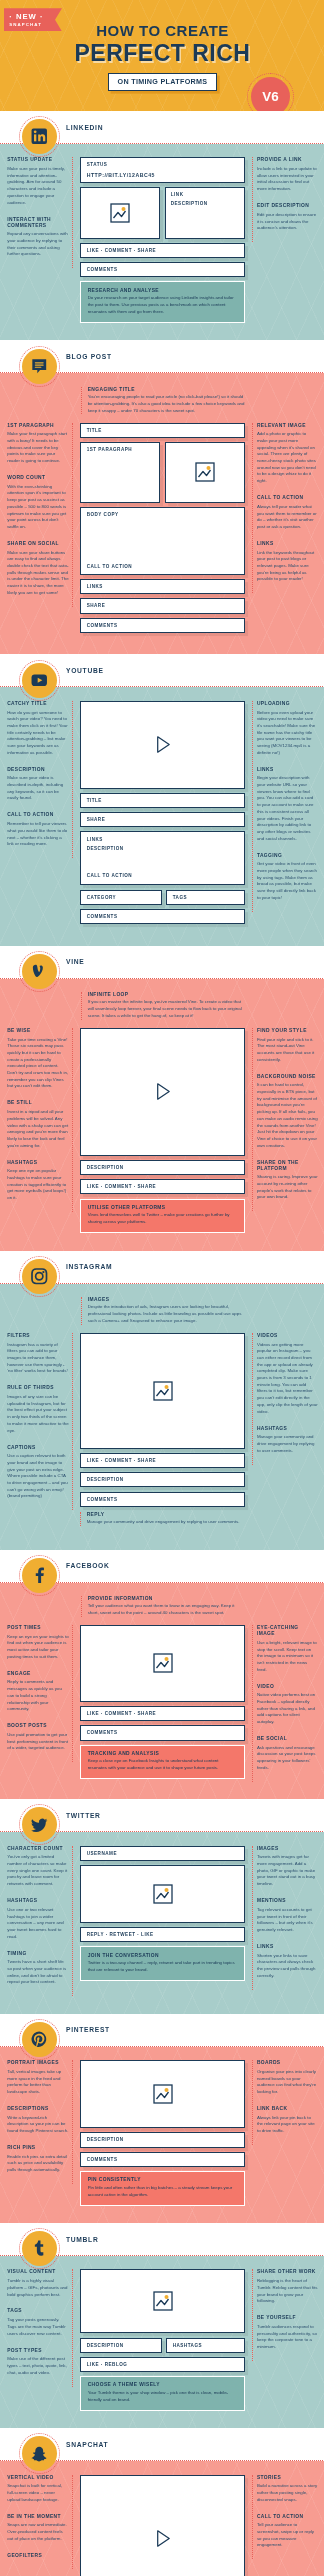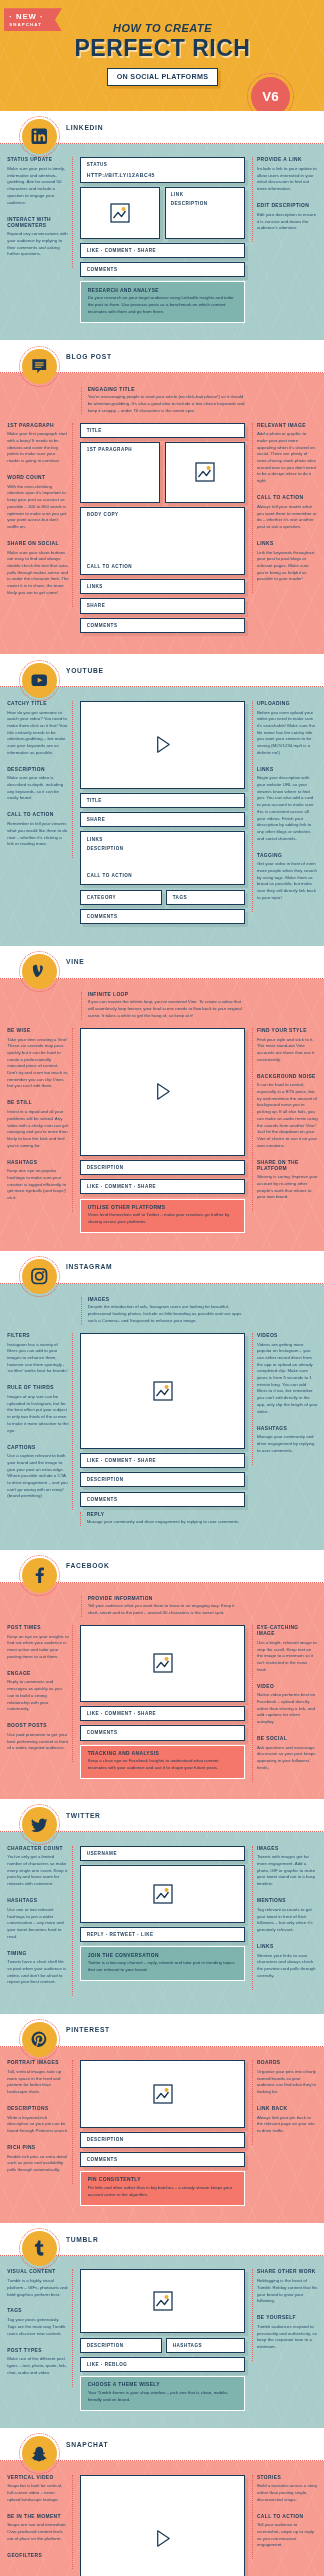--- a/index.html
+++ b/index.html
@@ -28,21 +28,21 @@
   .ribbon {
     position: absolute; left: 4px; top: 8.2px;
     background: #e8615a; color: #fff;
     padding: 3.6px 10.3px 4.6px 5.2px; z-index: 5;
     clip-path: polygon(0 0, 100% 0, 88% 50%, 100% 100%, 0 100%);
     width: 58px;
   }
   .ribbon .r1 { font-size: 7.7px; font-weight: bold; letter-spacing: 1px; }
   .ribbon .r2 { font-size: 4.4px; font-weight: bold; letter-spacing: 1.1px; margin-top: 1px; }
   .hdr-inner { position: relative; z-index: 3; text-align: center; padding-top: 21.6px; }
-  .hdr-l1 { font-size: 11px; font-weight: bold; letter-spacing: 0.5px; color: #1b3a57; font-style: italic; }
+  .hdr-l1 { font-size: 15px; font-weight: bold; letter-spacing: 0.5px; color: #1b3a57; }
   .hdr-l2 {
     font-size: 23px; font-weight: bold; letter-spacing: 0.5px; color: #1b3a57;
     margin-top: 1px; text-shadow: 1.5px 1.5px 0 rgba(255,255,255,.55);
   }
   .hdr-sub-wrap { margin-top: 6.2px; display: flex; justify-content: center; }
   .hdr-sub {
     background: #fff; border: 1px solid #1b3a57; color: #1b3a57;
     font-size: 7.2px; font-weight: bold; letter-spacing: 0.3px;
     padding: 3.6px 8.2px; box-shadow: 2.6px 2.6px 0 #e2991f;
   }
@@ -140,21 +140,21 @@
   <div class="header">
     <div class="chev"></div>
     <div class="ribbon">
       <div class="r1">· NEW ·</div>
       <div class="r2">SNAPCHAT</div>
     </div>
     <div class="hdr-inner">
       <div class="hdr-l1">HOW TO CREATE</div>
       <div class="hdr-l2">PERFECT RICH</div>
       <div class="hdr-sub-wrap">
-        <div class="hdr-sub">ON SOCIAL PLATFORMS</div>
+        <div class="hdr-sub">ON TIMING PLATFORMS</div>
       </div>
     </div>
     <div class="vbadge">V6</div>
   </div>
 
   <div id="sections">
   <div class="sec-head">
     <div class="sec-badge dots-red">
           <svg viewBox="0 0 24 24">
             <rect x="2" y="2" width="20" height="20" rx="2.5" fill="#1b3a57"></rect>

